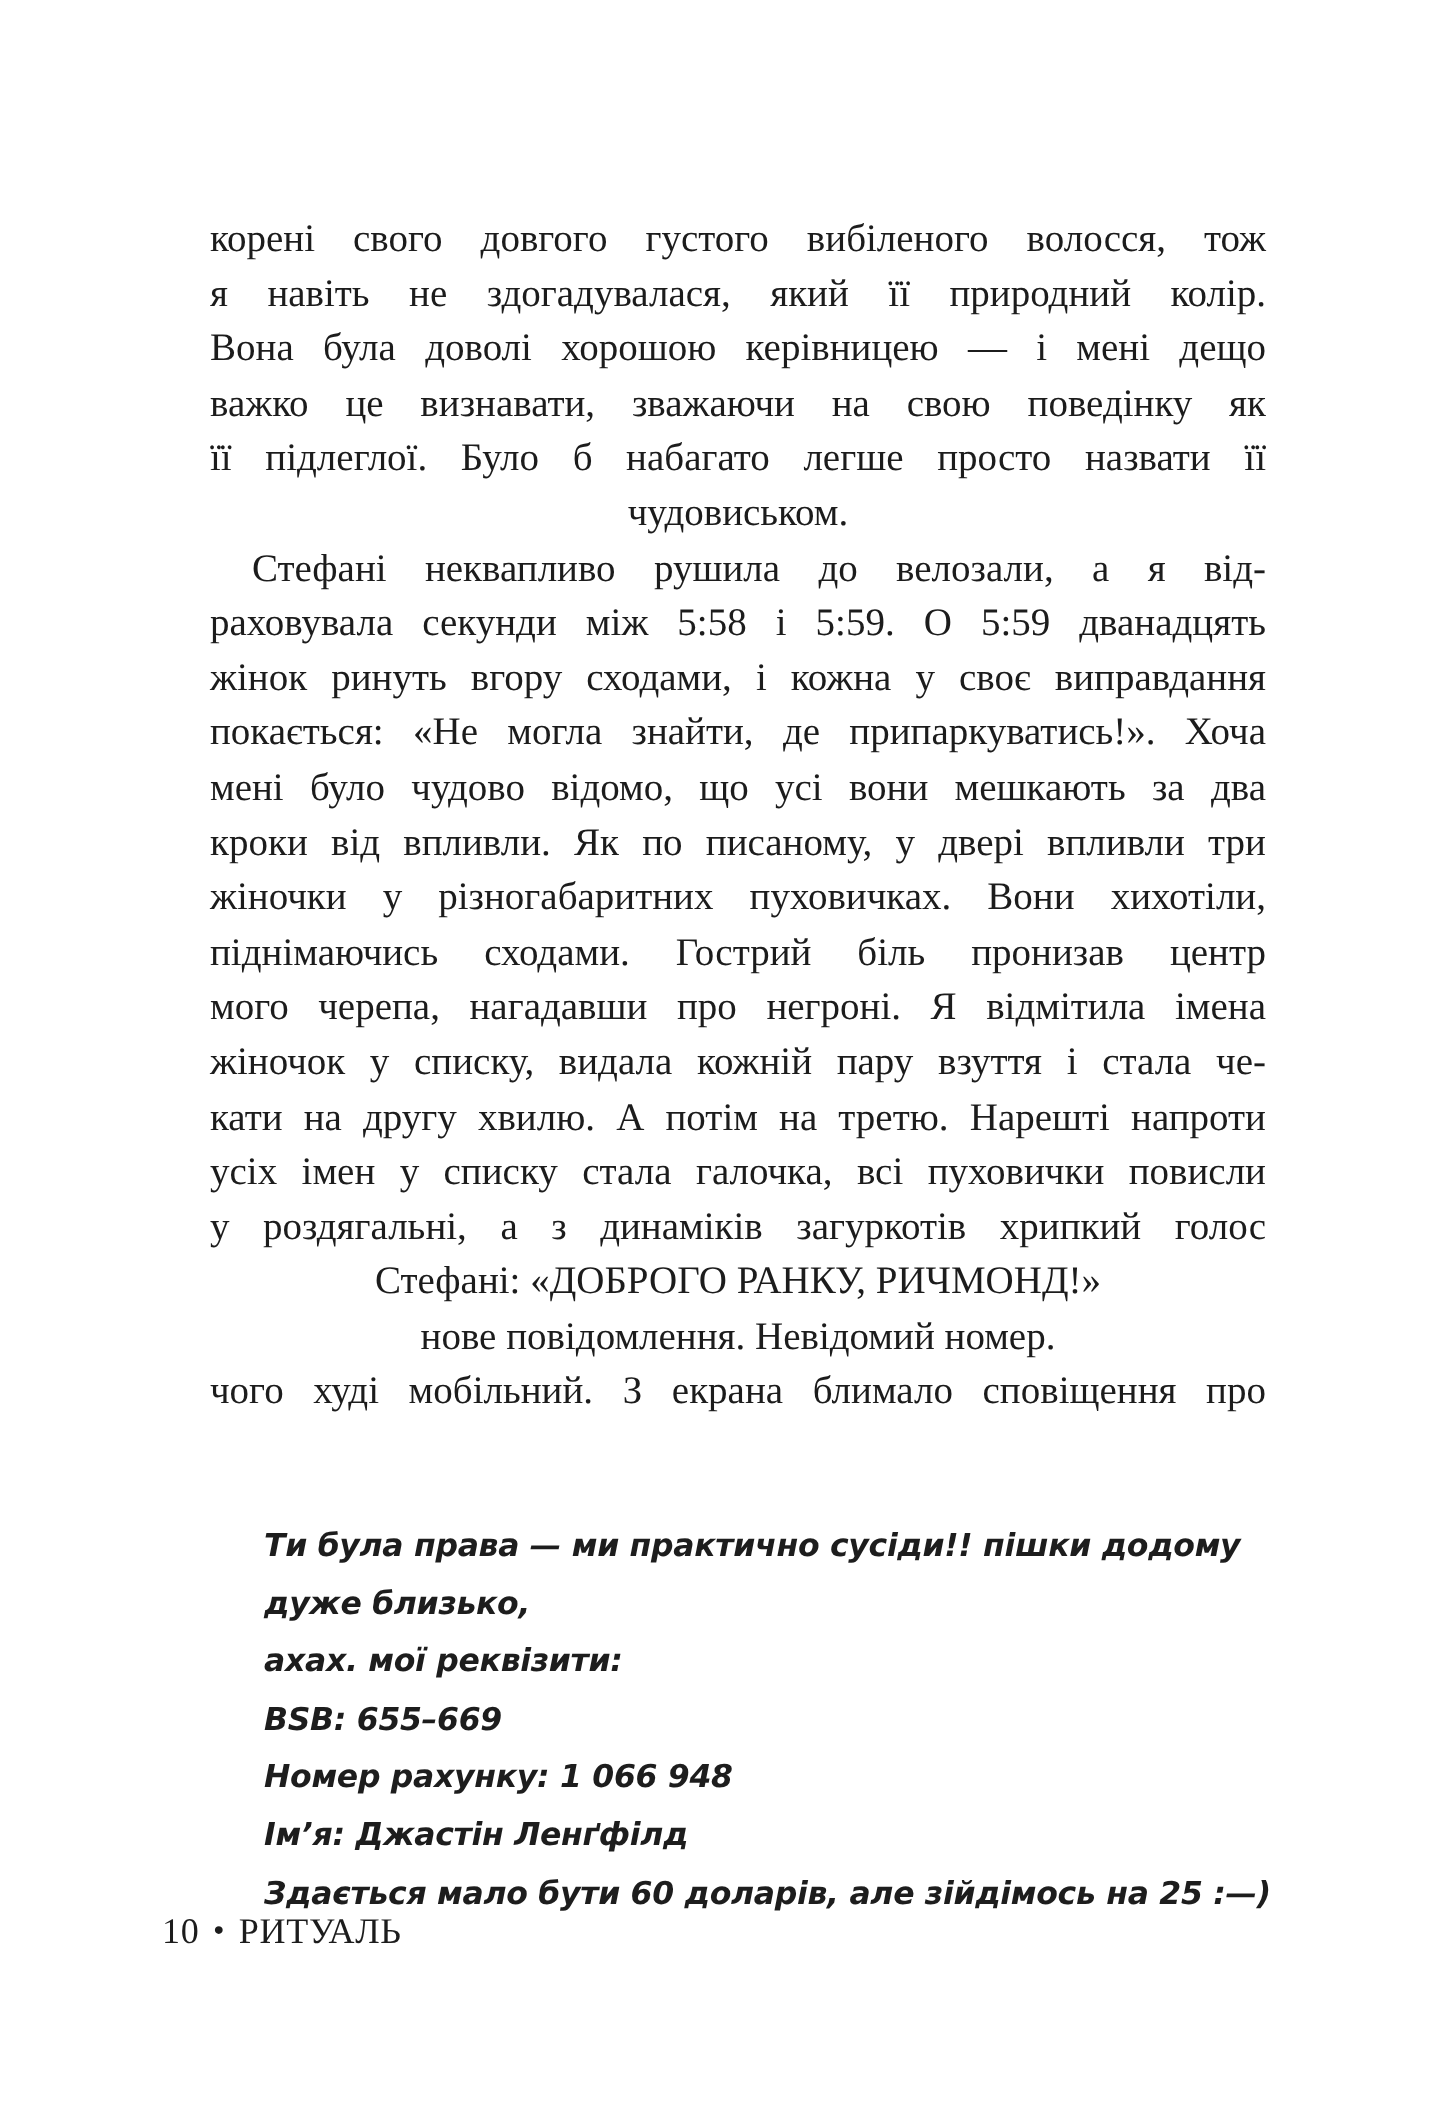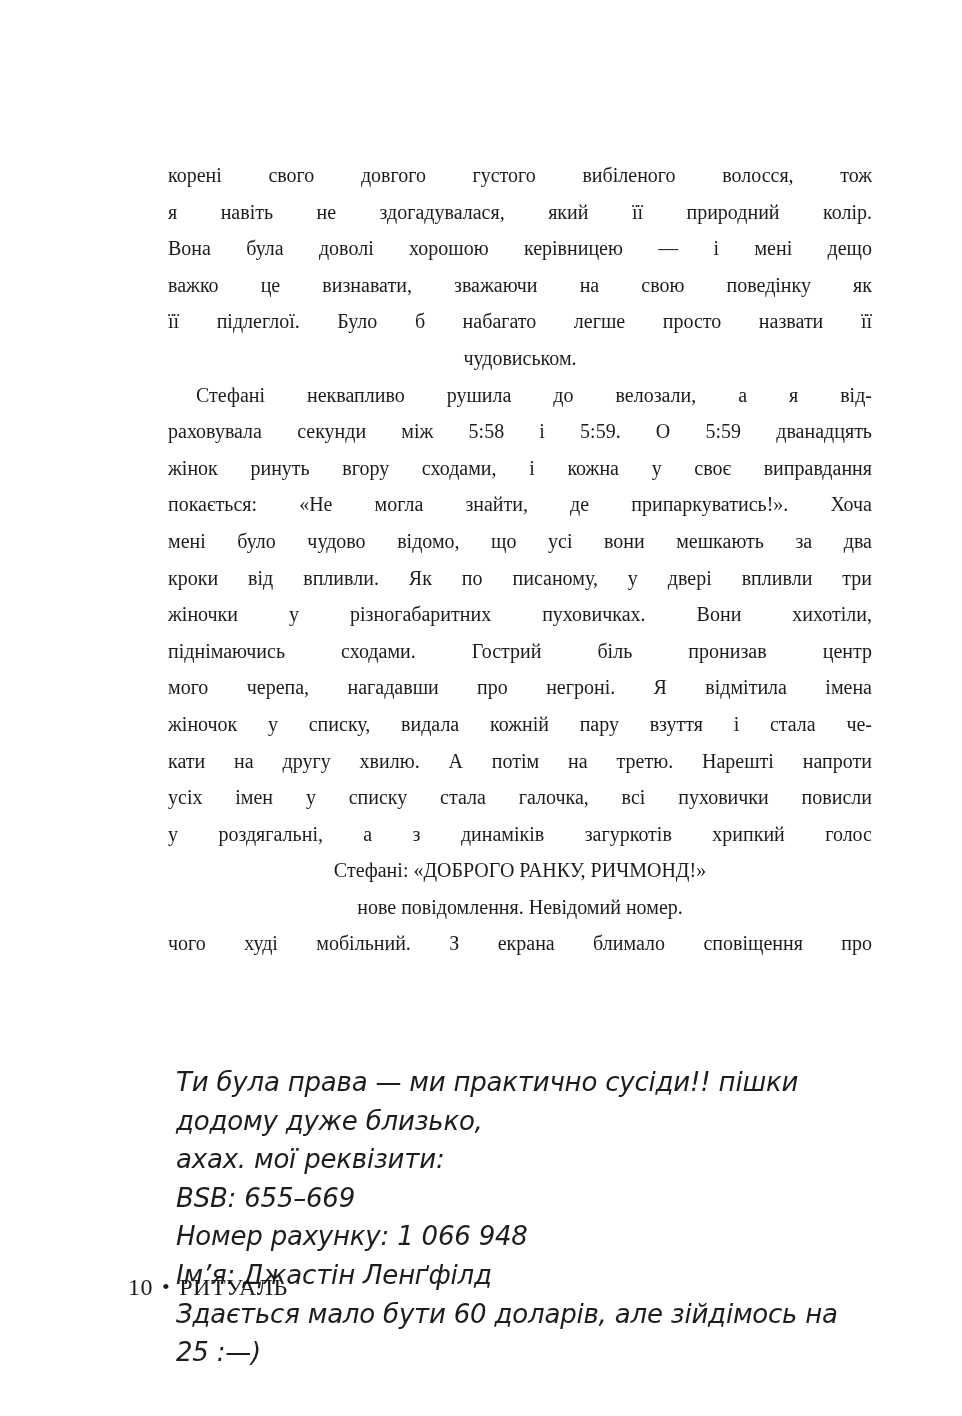--- a/index.html
+++ b/index.html
@@ -8,56 +8,55 @@
     width: 962px;
     height: 1416px;
     background: #ffffff;
     overflow: hidden;
     font-family: "Liberation Serif", serif;
     color: #1c1c1c;
   }
   .body-text {
     position: absolute;
     left: 140px;
-    top: 157px;
+    top: 141px;
     width: 704px;
-    font-size: 20px;
+    font-size: 26px;
     line-height: 36.6px;
-    margin-left: 28px;
   }
   .bl {
     text-align: justify;
     text-align-last: justify;
     white-space: normal;
   }
   .bl.last {
     text-align: center;
     text-align-last: auto;
   }
   .bl.ind { text-indent: 28px; }
   .message {
     position: absolute;
     left: 176px;
-    top: 1063px;
+    top: 1011px;
     width: 680px;
     font-family: "DejaVu Sans", sans-serif;
     font-style: italic;
-    font-size: 26px;
+    font-size: 21px;
     line-height: 38.6px;
     letter-spacing: -0.2px;
     color: #1d1d1d;
+    font-weight: bold;
   }
   .footer {
     position: absolute;
     left: 108px;
     top: 1274px;
     font-size: 24px;
     letter-spacing: 0.5px;
     color: #1c1c1c;
-    margin-left: 20px;
   }
   .footer .bullet {
     display: inline-block;
     margin: 0 9px;
     font-size: 22px;
     vertical-align: 1px;
   }
 </style>
 </head>
 <body>

